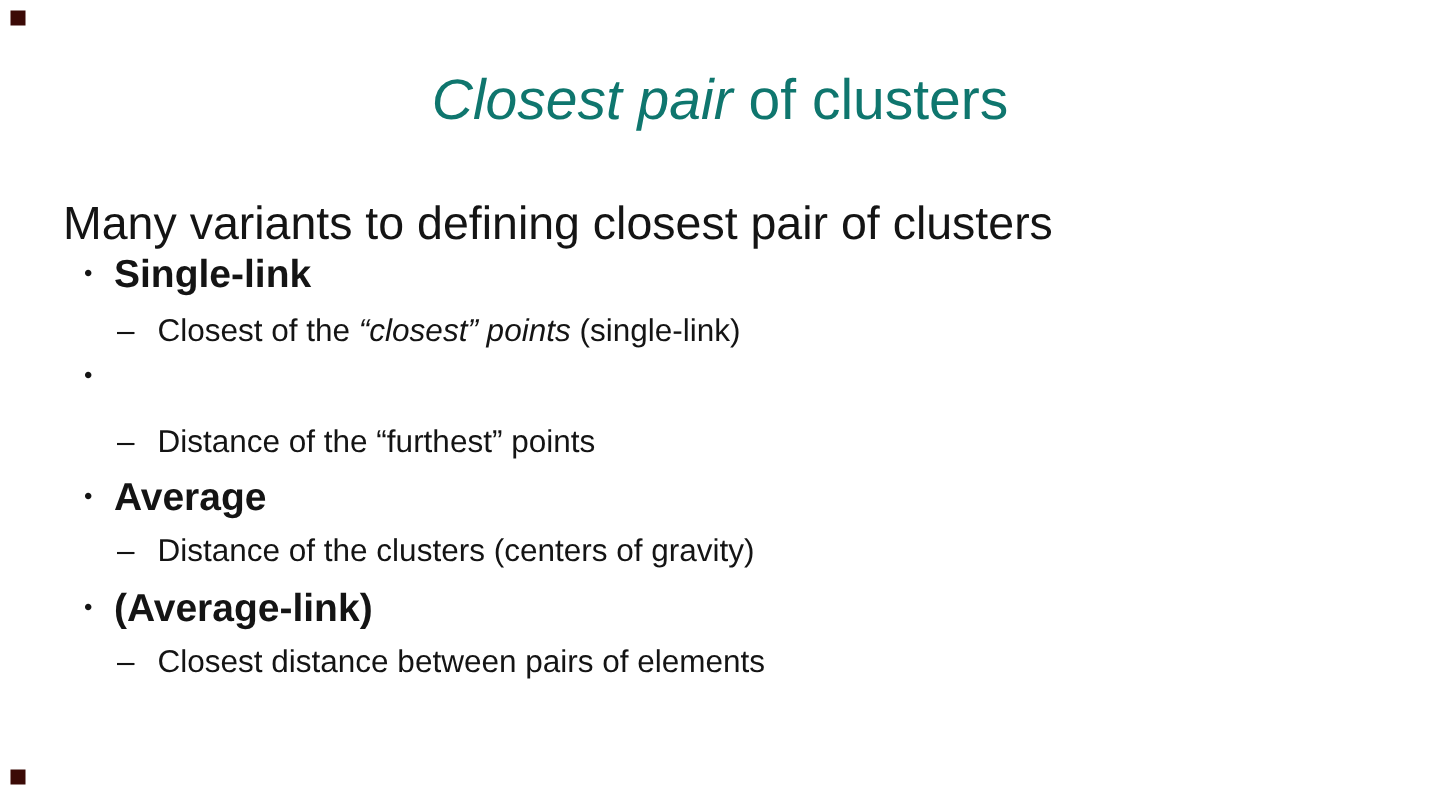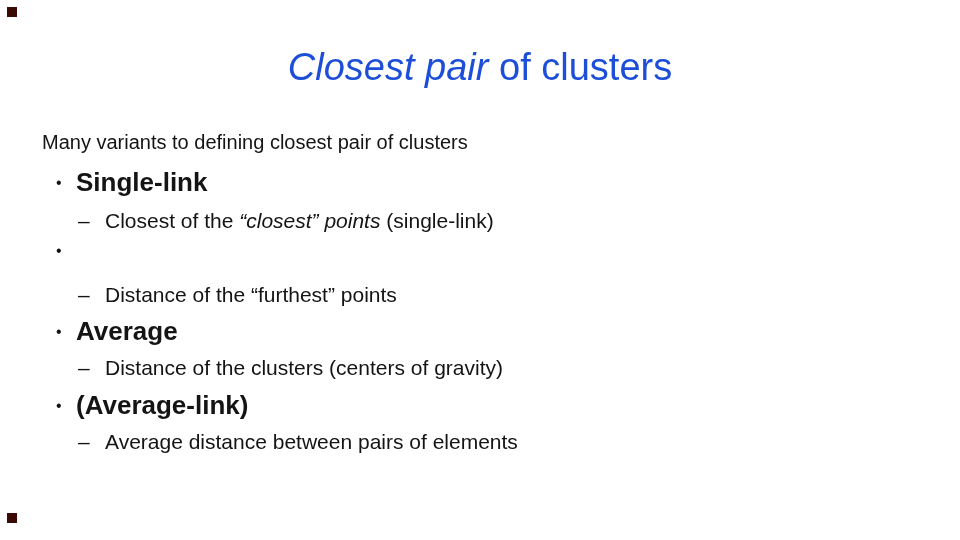--- a/index.html
+++ b/index.html
@@ -26,30 +26,30 @@
   .corner-mark.bottom-left { left: 7px; top: 513px; }
 
   .slide-title {
     position: absolute;
     left: 0;
     top: 44px;
     width: 960px;
     text-align: center;
     font-size: 38px;
     line-height: 1.25;
-    color: #1d4ed8;
+    color: #0f766e;
     white-space: pre-wrap;
   }
   .slide-title .title-italic { font-style: italic; }
 
   .intro-line {
     position: absolute;
     left: 42px;
     top: 130px;
-    font-size: 20px;
+    font-size: 31px;
     line-height: 1.25;
   }
 
   .bullet-row {
     position: absolute;
     display: flex;
     align-items: center;
     font-size: 26px;
     font-weight: bold;
     line-height: 1.2;
@@ -120,16 +120,16 @@
     <span class="sub-dash">–</span>
     <span><span>Distance of the clusters (centers of gravity)</span><span class="sub-italic"></span><span></span></span>
   </div>
 
   <div class="bullet-row b3">
     <span class="bullet-dot">•</span>
     <span>(Average-link)</span>
   </div>
   <div class="sub-row s3">
     <span class="sub-dash">–</span>
-    <span><span>Average distance between pairs of elements</span><span class="sub-italic"></span><span></span></span>
+    <span><span>Closest distance between pairs of elements</span><span class="sub-italic"></span><span></span></span>
   </div>
 
 </div>
 
 </body></html>

